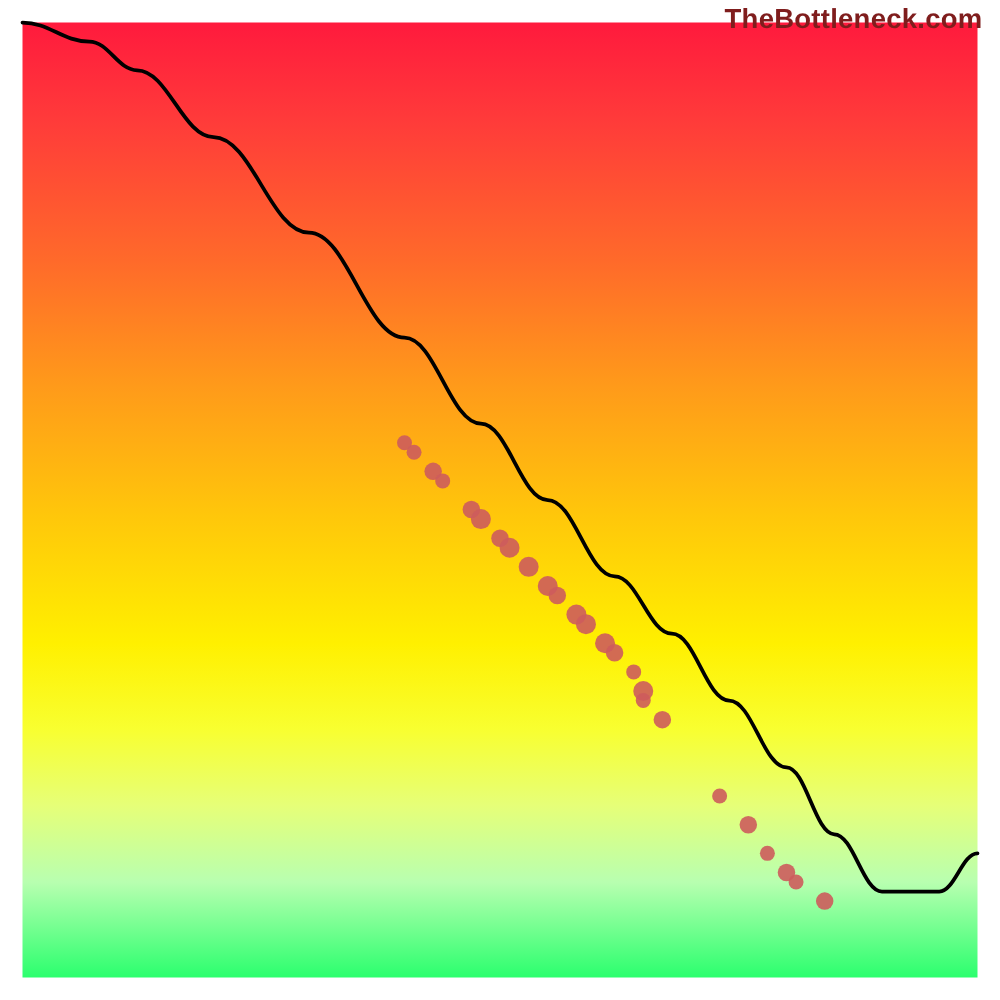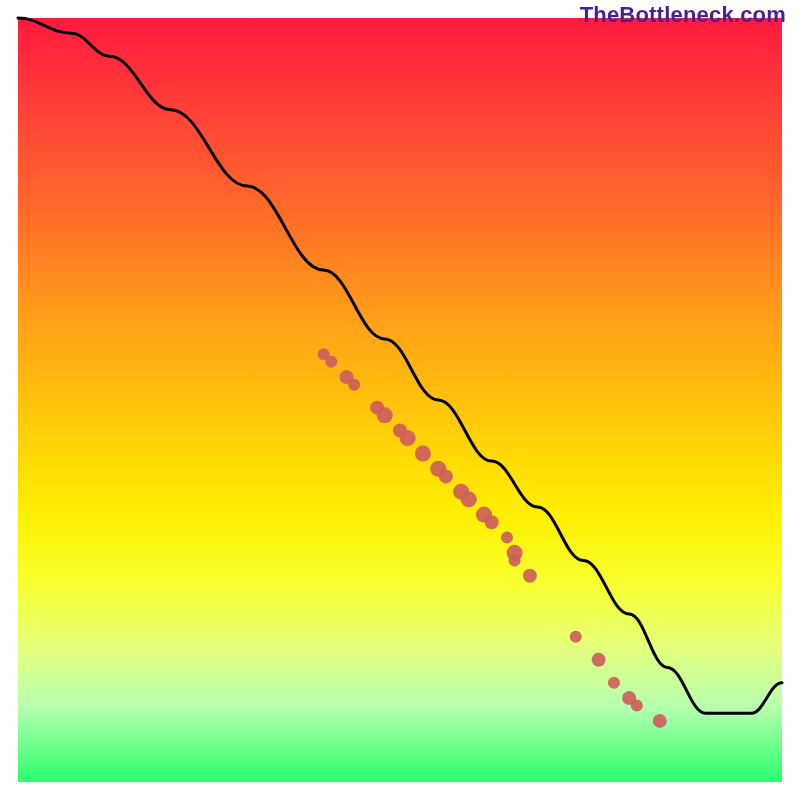--- a/index.html
+++ b/index.html
@@ -11,21 +11,21 @@
       #ff6a2a 25%,
       #ff9a1a 38%,
       #ffc80a 52%,
       #fff000 65%,
       #f8ff30 74%,
       #e6ff78 82%,
       #b8ffb0 90%,
       #2bff6e 100%);
   }
   svg{position:absolute;left:0;top:0}
-  .wm{position:absolute;right:14px;top:2px;font:600 22px Arial,Helvetica,sans-serif;color:#4c1d95;letter-spacing:.2px}
+  .wm{position:absolute;right:14px;top:2px;font:600 22px Arial,Helvetica,sans-serif;color:#7f1d1d;letter-spacing:.2px}
 </style>
 </head>
 <body>
 
 <div class="plot">
   <div class="plot-bg"></div>
   <svg width="800" height="800">
     <g id="svg-root">
         <path d="M 18 18 C 39.392 18 50.088 33.280000000000015 71.48 33.280000000000015 C 86.76 33.280000000000015 94.39999999999999 56.20000000000003 109.67999999999999 56.20000000000003 C 134.128 56.20000000000003 146.352 109.67999999999999 170.8 109.67999999999999 C 201.36 109.67999999999999 216.64 186.07999999999998 247.2 186.07999999999998 C 277.76 186.07999999999998 293.04 270.12 323.6 270.12 C 348.048 270.12 360.272 338.88000000000005 384.71999999999997 338.88000000000005 C 406.112 338.88000000000005 416.808 400 438.20000000000005 400 C 459.59200000000004 400 470.288 461.12000000000006 491.68 461.12000000000006 C 510.016 461.12000000000006 519.184 506.96000000000004 537.52 506.96000000000004 C 555.856 506.96000000000004 565.024 560.4399999999999 583.36 560.4399999999999 C 601.696 560.4399999999999 610.864 613.9200000000001 629.2 613.9200000000001 C 644.48 613.9200000000001 652.12 667.4 667.4 667.4 C 682.68 667.4 690.32 713.24 705.6 713.24 C 723.936 713.24 733.1039999999999 713.24 751.4399999999999 713.24 C 763.664 713.24 769.776 682.68 782 682.68" fill="none" stroke="#000000" stroke-width="3" stroke-linecap="round"></path>
         <circle cx="323.6" cy="354.15999999999997" r="6" fill="#cd5c5c" fill-opacity="0.9"></circle>

